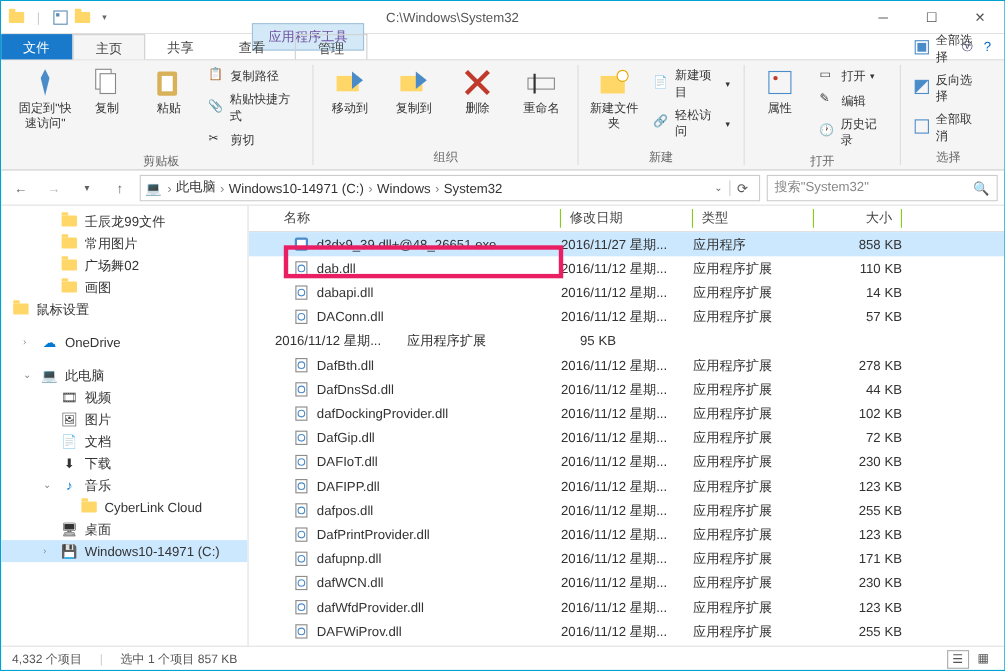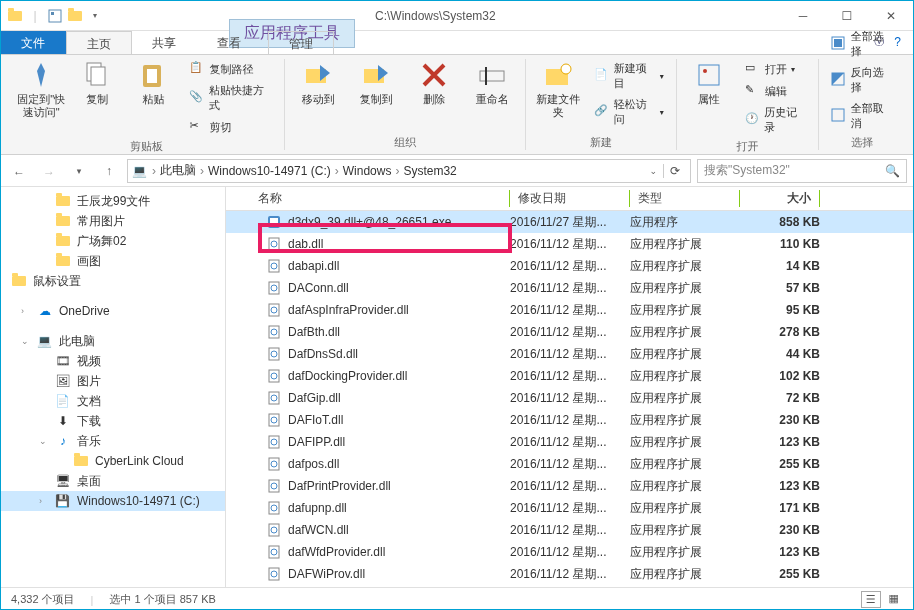--- a/index.html
+++ b/index.html
@@ -1,20 +1,20 @@
 <!DOCTYPE html>
 <html><head>
 <meta charset="utf-8">
 <style>
 * { margin: 0; padding: 0; box-sizing: border-box; font-family: "Microsoft YaHei", "Segoe UI", sans-serif; }
 body { width: 914px; height: 610px; background: #fff; font-size: 12px; color: #333; overflow: hidden; border: 1px solid #00a2d4; }
 .titlebar { height: 30px; background: #fff; display: flex; align-items: center; border-bottom: 1px solid #e0e0e0; }
 .tb-left { display: flex; align-items: center; gap: 4px; padding: 0 6px; }
 .tb-icon { width: 16px; height: 16px; display: inline-flex; align-items: center; justify-content: center; }
-.tb-tool-tab { background: #d4e9f7; border: 1px solid #a0c0d8; padding: 3px 14px; margin-left: 120px; font-size: 16px; color: #7050a0; margin-top: 36px; }
+.tb-tool-tab { background: #d4e9f7; border: 1px solid #a0c0d8; padding: 3px 14px; margin-left: 120px; font-size: 12px; color: #7050a0; margin-top: 36px; }
 .tb-path { margin-left: 20px; color: #555; font-size: 12px; }
 .tb-controls { margin-left: auto; display: flex; }
 .tb-btn { width: 44px; height: 28px; display: flex; align-items: center; justify-content: center; color: #555; }
 .tabbar { height: 24px; background: #fff; display: flex; align-items: stretch; border-bottom: 1px solid #d0d0d0; }
 .tab { padding: 4px 20px; font-size: 12px; color: #444; border-right: 1px solid transparent; }
 .tab.file { background: #1979ca; color: #fff; text-align: right; }
 .tab.active { background: #f5f5f5; border-top: 1px solid #d0d0d0; border-left: 1px solid #d0d0d0; border-right: 1px solid #d0d0d0; }
 .tab.tool { border: 1px solid #d0d0d0; border-bottom: none; }
 .tabbar .help { margin-left: auto; padding: 4px 12px; display: flex; gap: 10px; color: #336; }
 .ribbon { height: 100px; background: #f5f5f5; display: flex; border-bottom: 1px solid #d0d0d0; padding: 4px 8px; }
@@ -44,21 +44,21 @@
 .tree-item .exp { position: absolute; margin-left: -16px; color: #888; font-size: 9px; }
 .tree-icon { width: 16px; height: 16px; display: inline-flex; align-items: center; justify-content: center; }
 .folder-y { background: #ffd768; border-radius: 1px; width: 14px; height: 10px; position: relative; }
 .folder-y::before { content: ""; position: absolute; top: -3px; left: 0; width: 6px; height: 3px; background: #ffd768; border-radius: 1px 1px 0 0; }
 .content { flex: 1; display: flex; flex-direction: column; overflow: hidden; }
 .colhead { display: flex; height: 24px; border-bottom: 1px solid #e0e0e0; font-size: 12px; color: #444; align-items: center; }
 .colhead > div { padding: 0 8px; border-right: 1px solid #84cc16; }
 .c-name { width: 260px; }
 .c-date { width: 120px; }
 .c-type { width: 110px; }
-.c-size { width: 80px; text-align: right; font-weight: bold; }
+.c-size { width: 80px; text-align: right; }
 .filelist { flex: 1; overflow-y: auto; }
 .frow { display: flex; height: 22px; align-items: center; font-size: 12px; }
 .frow.sel { background: #cce8ff; }
 .frow .c-name { display: flex; align-items: center; gap: 6px; padding-left: 16px; }
 .frow .fico { width: 16px; height: 16px; display: inline-flex; align-items: center; justify-content: center; }
 .highlight-box { position: absolute; border: 4px solid #e91e63; pointer-events: none; z-index: 100; }
 .statusbar { height: 24px; border-top: 1px solid #e0e0e0; display: flex; align-items: center; padding: 0 10px; font-size: 11px; color: #555; gap: 16px; }
 .statusbar .views { margin-left: auto; display: flex; gap: 4px; }
 svg { display: block; }
 </style>
@@ -457,29 +457,20 @@
               </svg>
             </span>
             <span>DAConn.dll</span>
           </div>
           <div class="c-date">2016/11/12 星期...</div>
           <div class="c-type">应用程序扩展</div>
           <div class="c-size">57 KB</div>
         </div>
         <div class="frow">
           <div style="width:24px"></div>
-          <div class="c-name">
-            <span class="fico">
-              <svg width="14" height="14">
-                <rect x="2" y="1" width="10" height="12" fill="#fff" stroke="#888"></rect>
-                <circle cx="7" cy="7" r="3" fill="none" stroke="#4a8bc9"></circle>
-              </svg>
-            </span>
-            <span>dafAspInfraProvider.dll</span>
-          </div>
           <div class="c-date">2016/11/12 星期...</div>
           <div class="c-type">应用程序扩展</div>
           <div class="c-size">95 KB</div>
         </div>
         <div class="frow">
           <div style="width:24px"></div>
           <div class="c-name">
             <span class="fico">
               <svg width="14" height="14">
                 <rect x="2" y="1" width="10" height="12" fill="#fff" stroke="#888"></rect>

